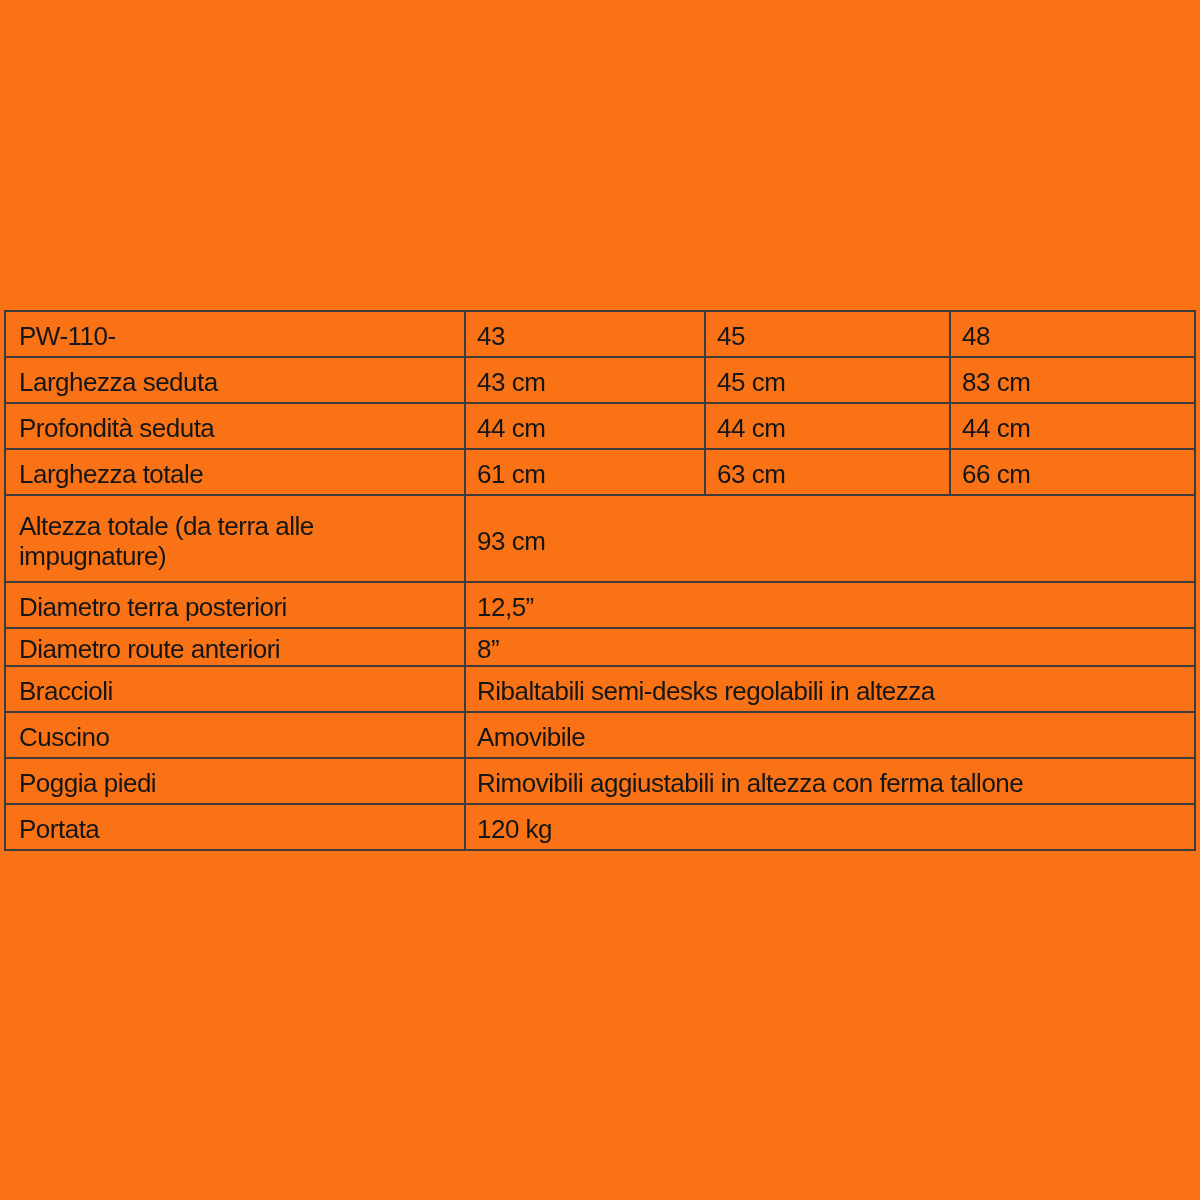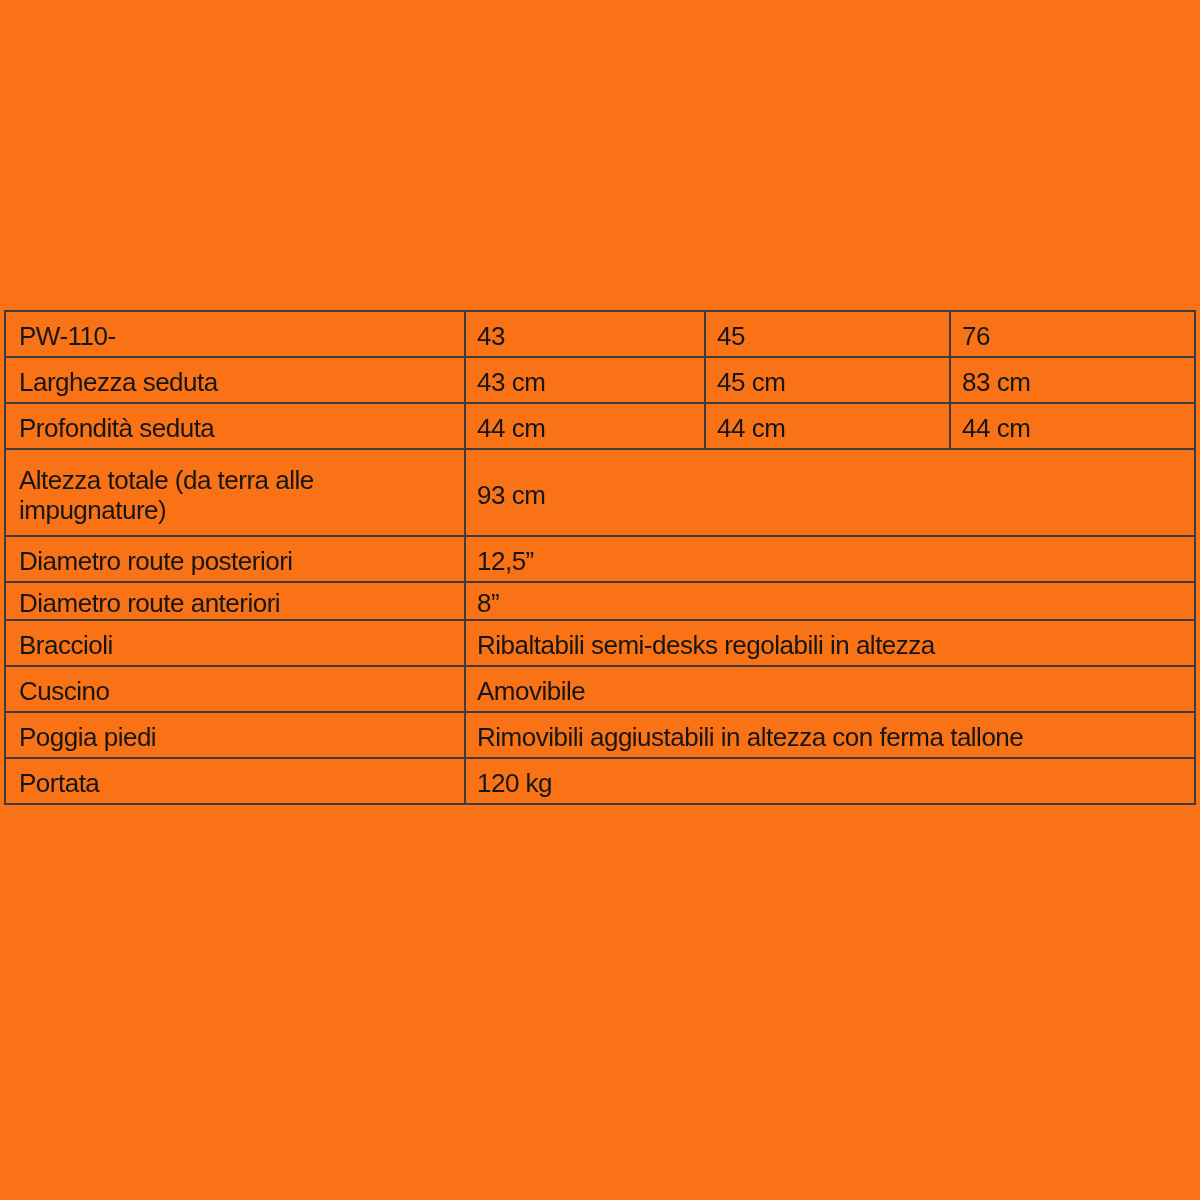--- a/index.html
+++ b/index.html
@@ -56,40 +56,46 @@
       <col class="c1">
         <col class="c2">
         <col class="c3">
         <col class="c4">
     </colgroup>
     <tbody>
       <tr class="row">
         <td class="label">PW-110-</td>
         <td class="val">43</td>
         <td class="val">45</td>
-        <td class="val">76</td>
+        <td class="val">48</td>
       </tr>
       <tr class="row">
         <td class="label">Larghezza seduta</td>
         <td class="val">43 cm</td>
         <td class="val">45 cm</td>
         <td class="val">83 cm</td>
       </tr>
       <tr class="row">
         <td class="label">Profondità seduta</td>
         <td class="val">44 cm</td>
         <td class="val">44 cm</td>
         <td class="val">44 cm</td>
       </tr>
+      <tr class="row">
+        <td class="label">Larghezza totale</td>
+        <td class="val">61 cm</td>
+        <td class="val">63 cm</td>
+        <td class="val">66 cm</td>
+      </tr>
       <tr class="tall">
         <td class="label">Altezza totale (da terra alle impugnature)</td>
         <td class="val" colspan="3">93 cm</td>
       </tr>
       <tr class="row">
-        <td class="label">Diametro route posteriori</td>
+        <td class="label">Diametro terra posteriori</td>
         <td class="val" colspan="3">12,5”</td>
       </tr>
       <tr class="short">
         <td class="label">Diametro route anteriori</td>
         <td class="val" colspan="3">8”</td>
       </tr>
       <tr class="row">
         <td class="label">Braccioli</td>
         <td class="val" colspan="3">Ribaltabili semi-desks regolabili in altezza</td>
       </tr>

